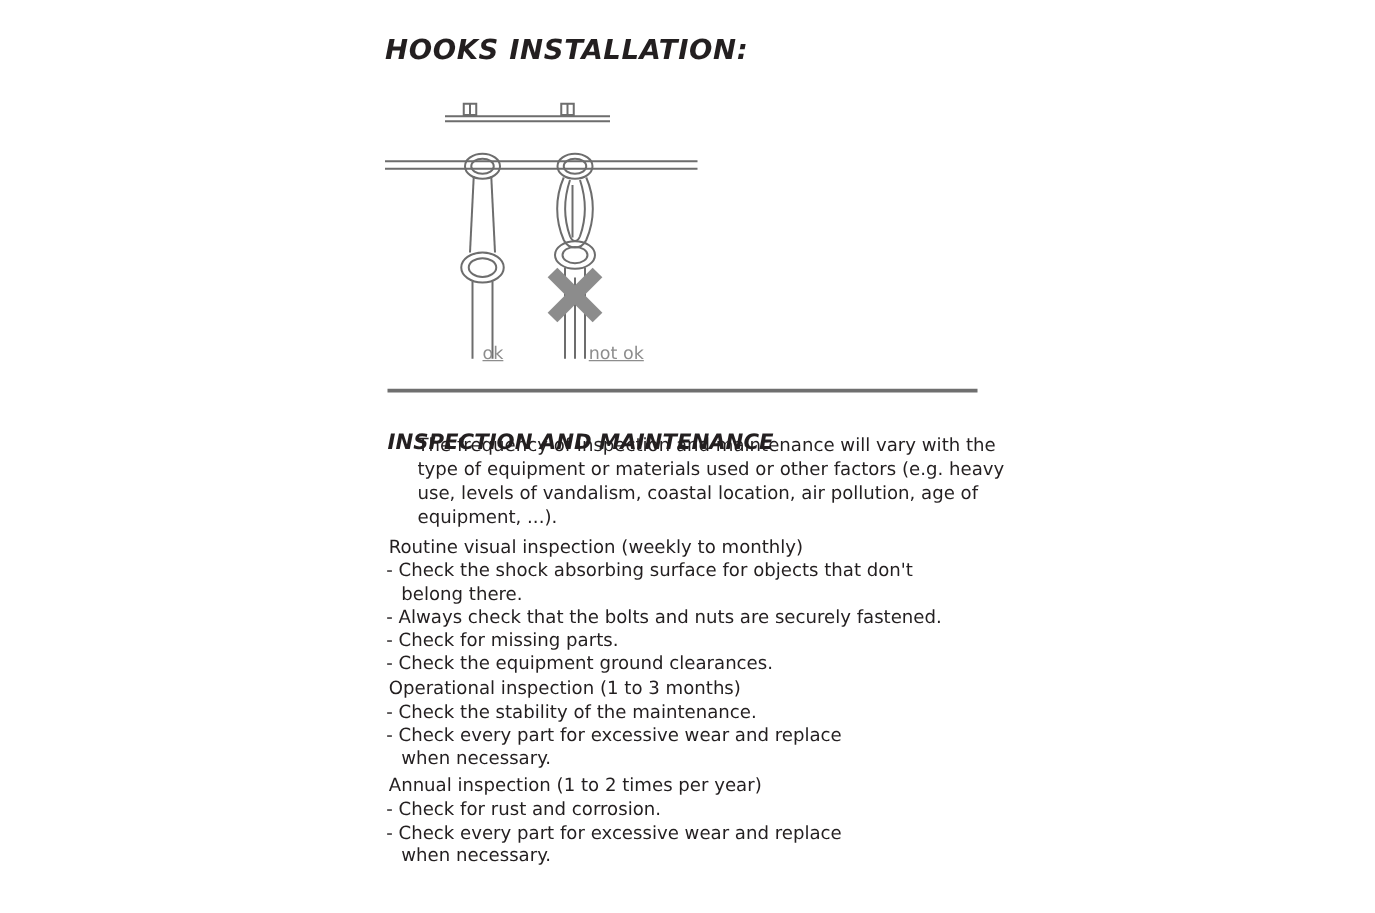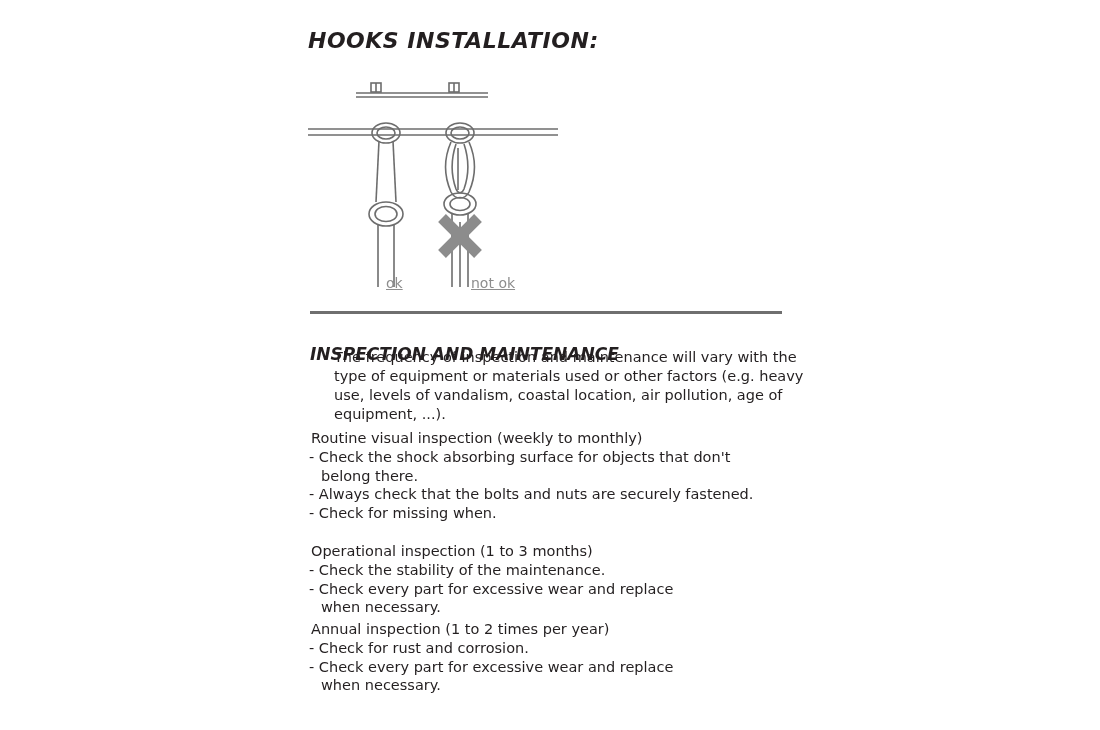--- a/index.html
+++ b/index.html
@@ -195,21 +195,24 @@
     <div class="block-heading">Routine visual inspection (weekly to monthly)</div>
     <ul class="block-list">
       <li>
         <span>- Check the shock absorbing surface for objects that don't</span>
         <span class="cont">belong there.</span>
       </li>
       <li>
         <span>- Always check that the bolts and nuts are securely fastened.</span>
       </li>
       <li>
-        <span>- Check for missing when.</span>
+        <span>- Check for missing parts.</span>
+      </li>
+      <li>
+        <span>- Check the equipment ground clearances.</span>
       </li>
     </ul>
   </div>
 
   <div class="block" id="block-operational">
     <div class="block-heading">Operational inspection (1 to 3 months)</div>
     <ul class="block-list">
       <li>
         <span>- Check the stability of the maintenance.</span>
       </li>

